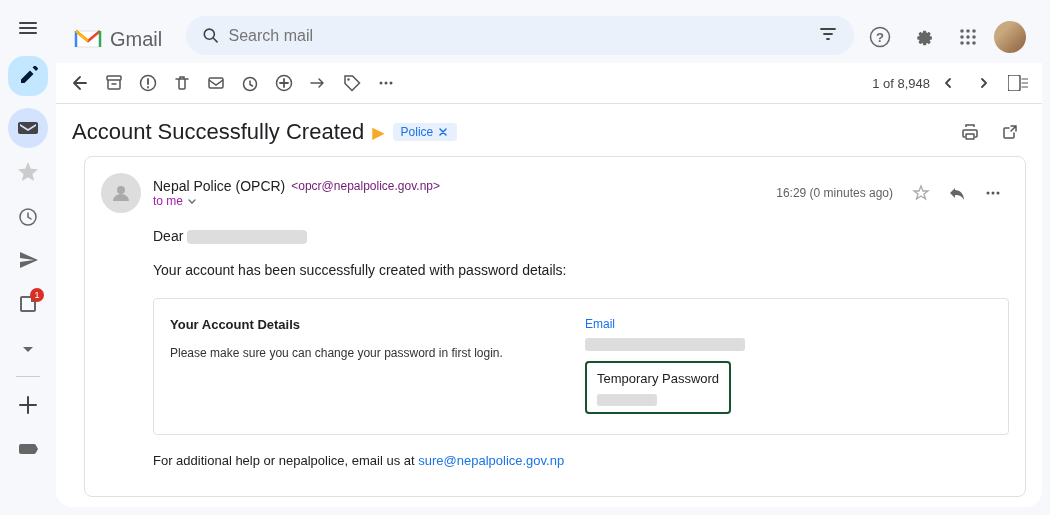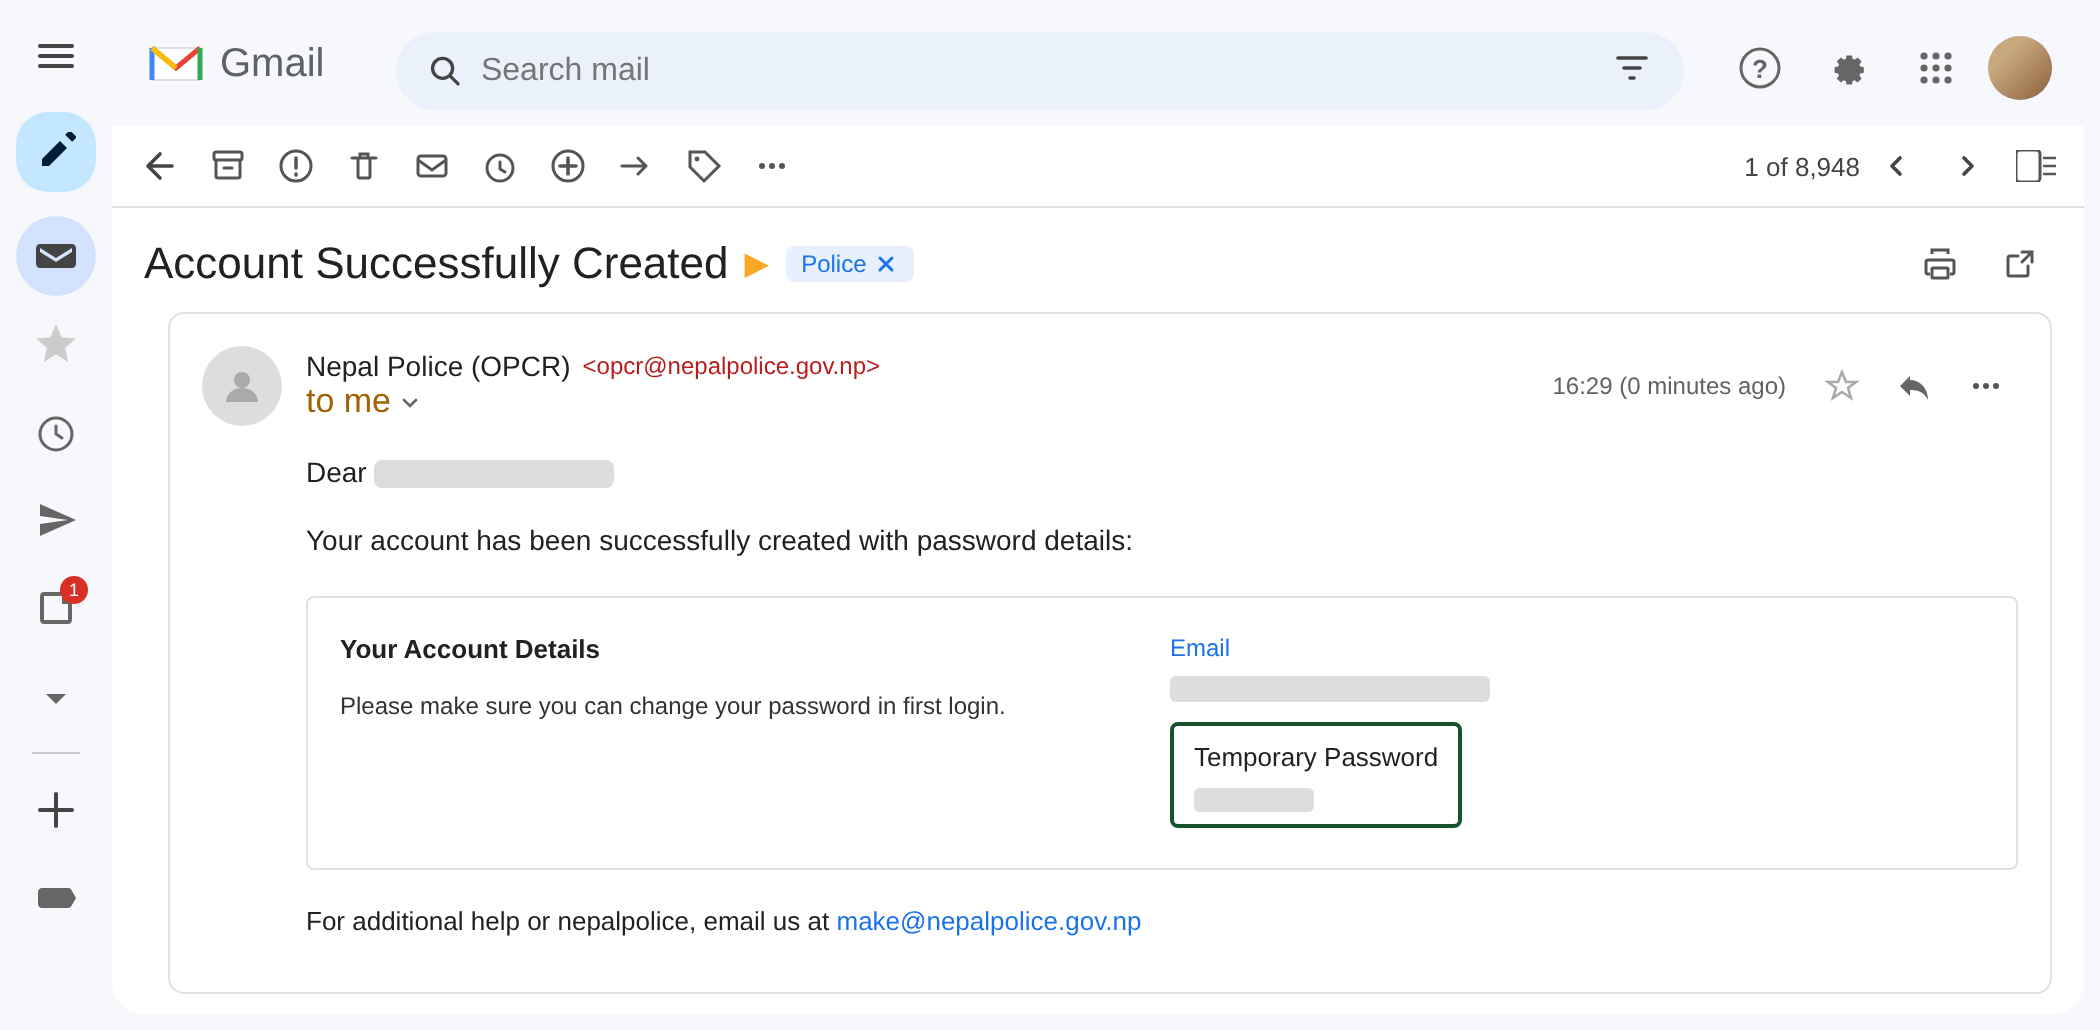--- a/index.html
+++ b/index.html
@@ -48,23 +48,23 @@
     .sidebar-divider { width: 24px; height: 1px; background: #ccc; margin: 4px 0; }
     .sidebar-add {
       width: 40px; height: 40px;
       display: flex; align-items: center; justify-content: center;
       color: #444; cursor: pointer; border-radius: 50%;
     }
 
     
     .topbar {
       display: flex;
-      align-items: flex-start;
+      align-items: flex-end;
       padding: 8px 16px;
-      gap: 20px;
+      gap: 8px;
       background: #f6f8fc;
       flex-shrink: 0;
     }
     .topbar-logo {
       display: flex; align-items: center; gap: 6px;
       margin-right: 16px;
     }
     .logo-text { font-size: 20px; color: #5f6368; font-weight: 400; }
     .search-bar {
       flex: 1;
@@ -132,21 +132,21 @@
     .sender-row {
       display: flex; align-items: center; gap: 12px; margin-bottom: 12px;
     }
     .sender-avatar {
       width: 40px; height: 40px; border-radius: 50%;
       background: #ddd; display: flex; align-items: center; justify-content: center;
       font-size: 18px; color: #666; flex-shrink: 0;
     }
     .sender-info { flex: 1; }
     .sender-name { font-weight: 500; font-size: 14px; }
-    .sender-email { font-size: 12px; color: #b91c1c; }
+    .sender-email { font-size: 12px; color: #701a75; }
     .sender-time { font-size: 12px; color: #5f6368; display: flex; align-items: center; gap: 8px; }
     .sender-actions { display: flex; gap: 4px; align-items: center; }
 
     .email-body { font-size: 14px; line-height: 1.6; color: #202124; padding-left: 52px; }
     .recipient-blur {
       display: inline-block; background: #ddd; width: 120px; height: 14px;
       border-radius: 4px; vertical-align: middle;
     }
 
     
@@ -428,21 +428,21 @@
             <svg width="24" height="24" viewBox="0 0 24 24">
                 <circle cx="12" cy="9" r="4" fill="#aaa"></circle>
                 <path d="M4 20c0-4 3.6-7 8-7s8 3 8 7" fill="#aaa"></path>
               </svg>
           </div>
           <div class="sender-info">
             <div style="display:flex; align-items:center; gap:6px;">
               <span class="sender-name">Nepal Police (OPCR)</span>
               <span class="sender-email">&lt;opcr@nepalpolice.gov.np&gt;</span>
             </div>
-            <div style="font-size:17px; color:#a16207; display:flex; align-items:center; gap:4px;">
+            <div style="font-size:12px; color:#a21caf; display:flex; align-items:center; gap:4px;">
               <span>to me</span>
               <svg width="10" height="10" viewBox="0 0 10 10">
                   <path d="M2 4l3 3 3-3" stroke="#666" stroke-width="1.3" fill="none" stroke-linecap="round"></path>
                 </svg>
             </div>
           </div>
           <div class="sender-time">
             <span>16:29 (0 minutes ago)</span>
           </div>
           <div class="sender-actions">
@@ -481,20 +481,20 @@
               <div class="field-label">Email</div>
               <span class="email-value"></span>
               <div class="temp-password-box">
                 <div class="temp-password-label">Temporary Password</div>
                 <span class="temp-password-value"></span>
               </div>
             </div>
           </div>
 
           <p style="margin-top:12px; margin-bottom: 8px; font-size:13px;">
-            <span>For additional help or nepalpolice, email us at</span>&nbsp;<a href="#" class="help-link">make@nepalpolice.gov.np</a>
+            <span>For additional help or nepalpolice, email us at</span>&nbsp;<a href="#" class="help-link">sure@nepalpolice.gov.np</a>
           </p>
         </div>
       </div>
 
     </div>
   </div>
 </div>
 
 </body></html>

